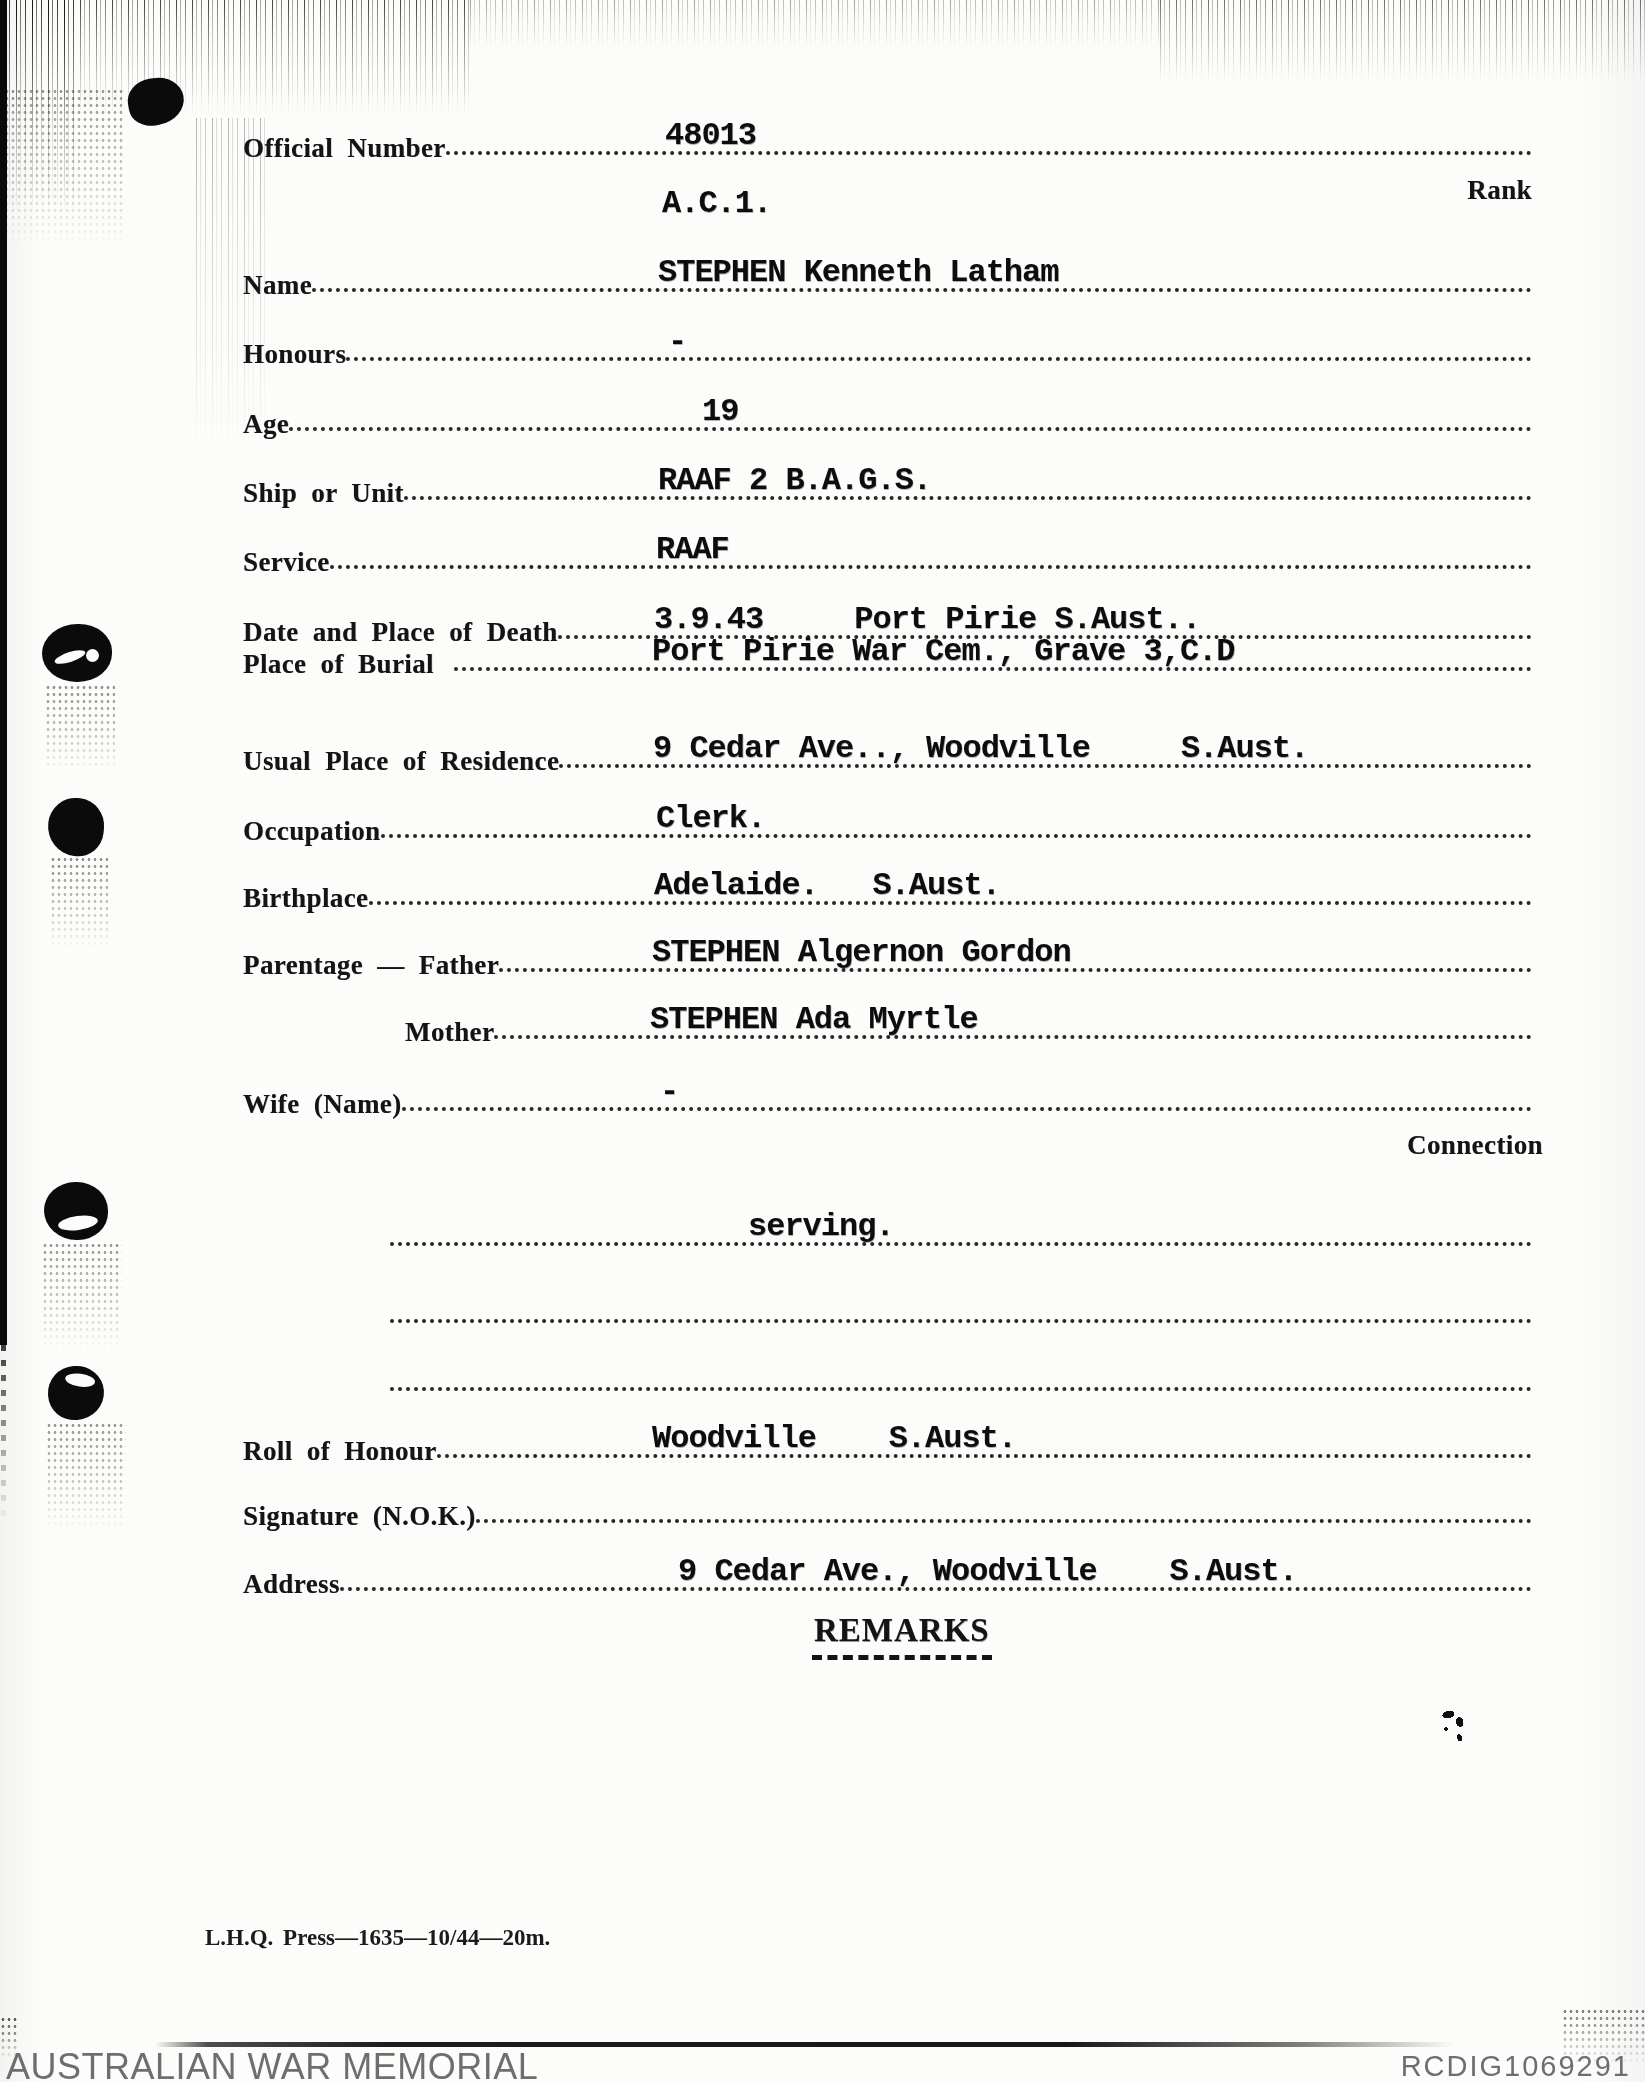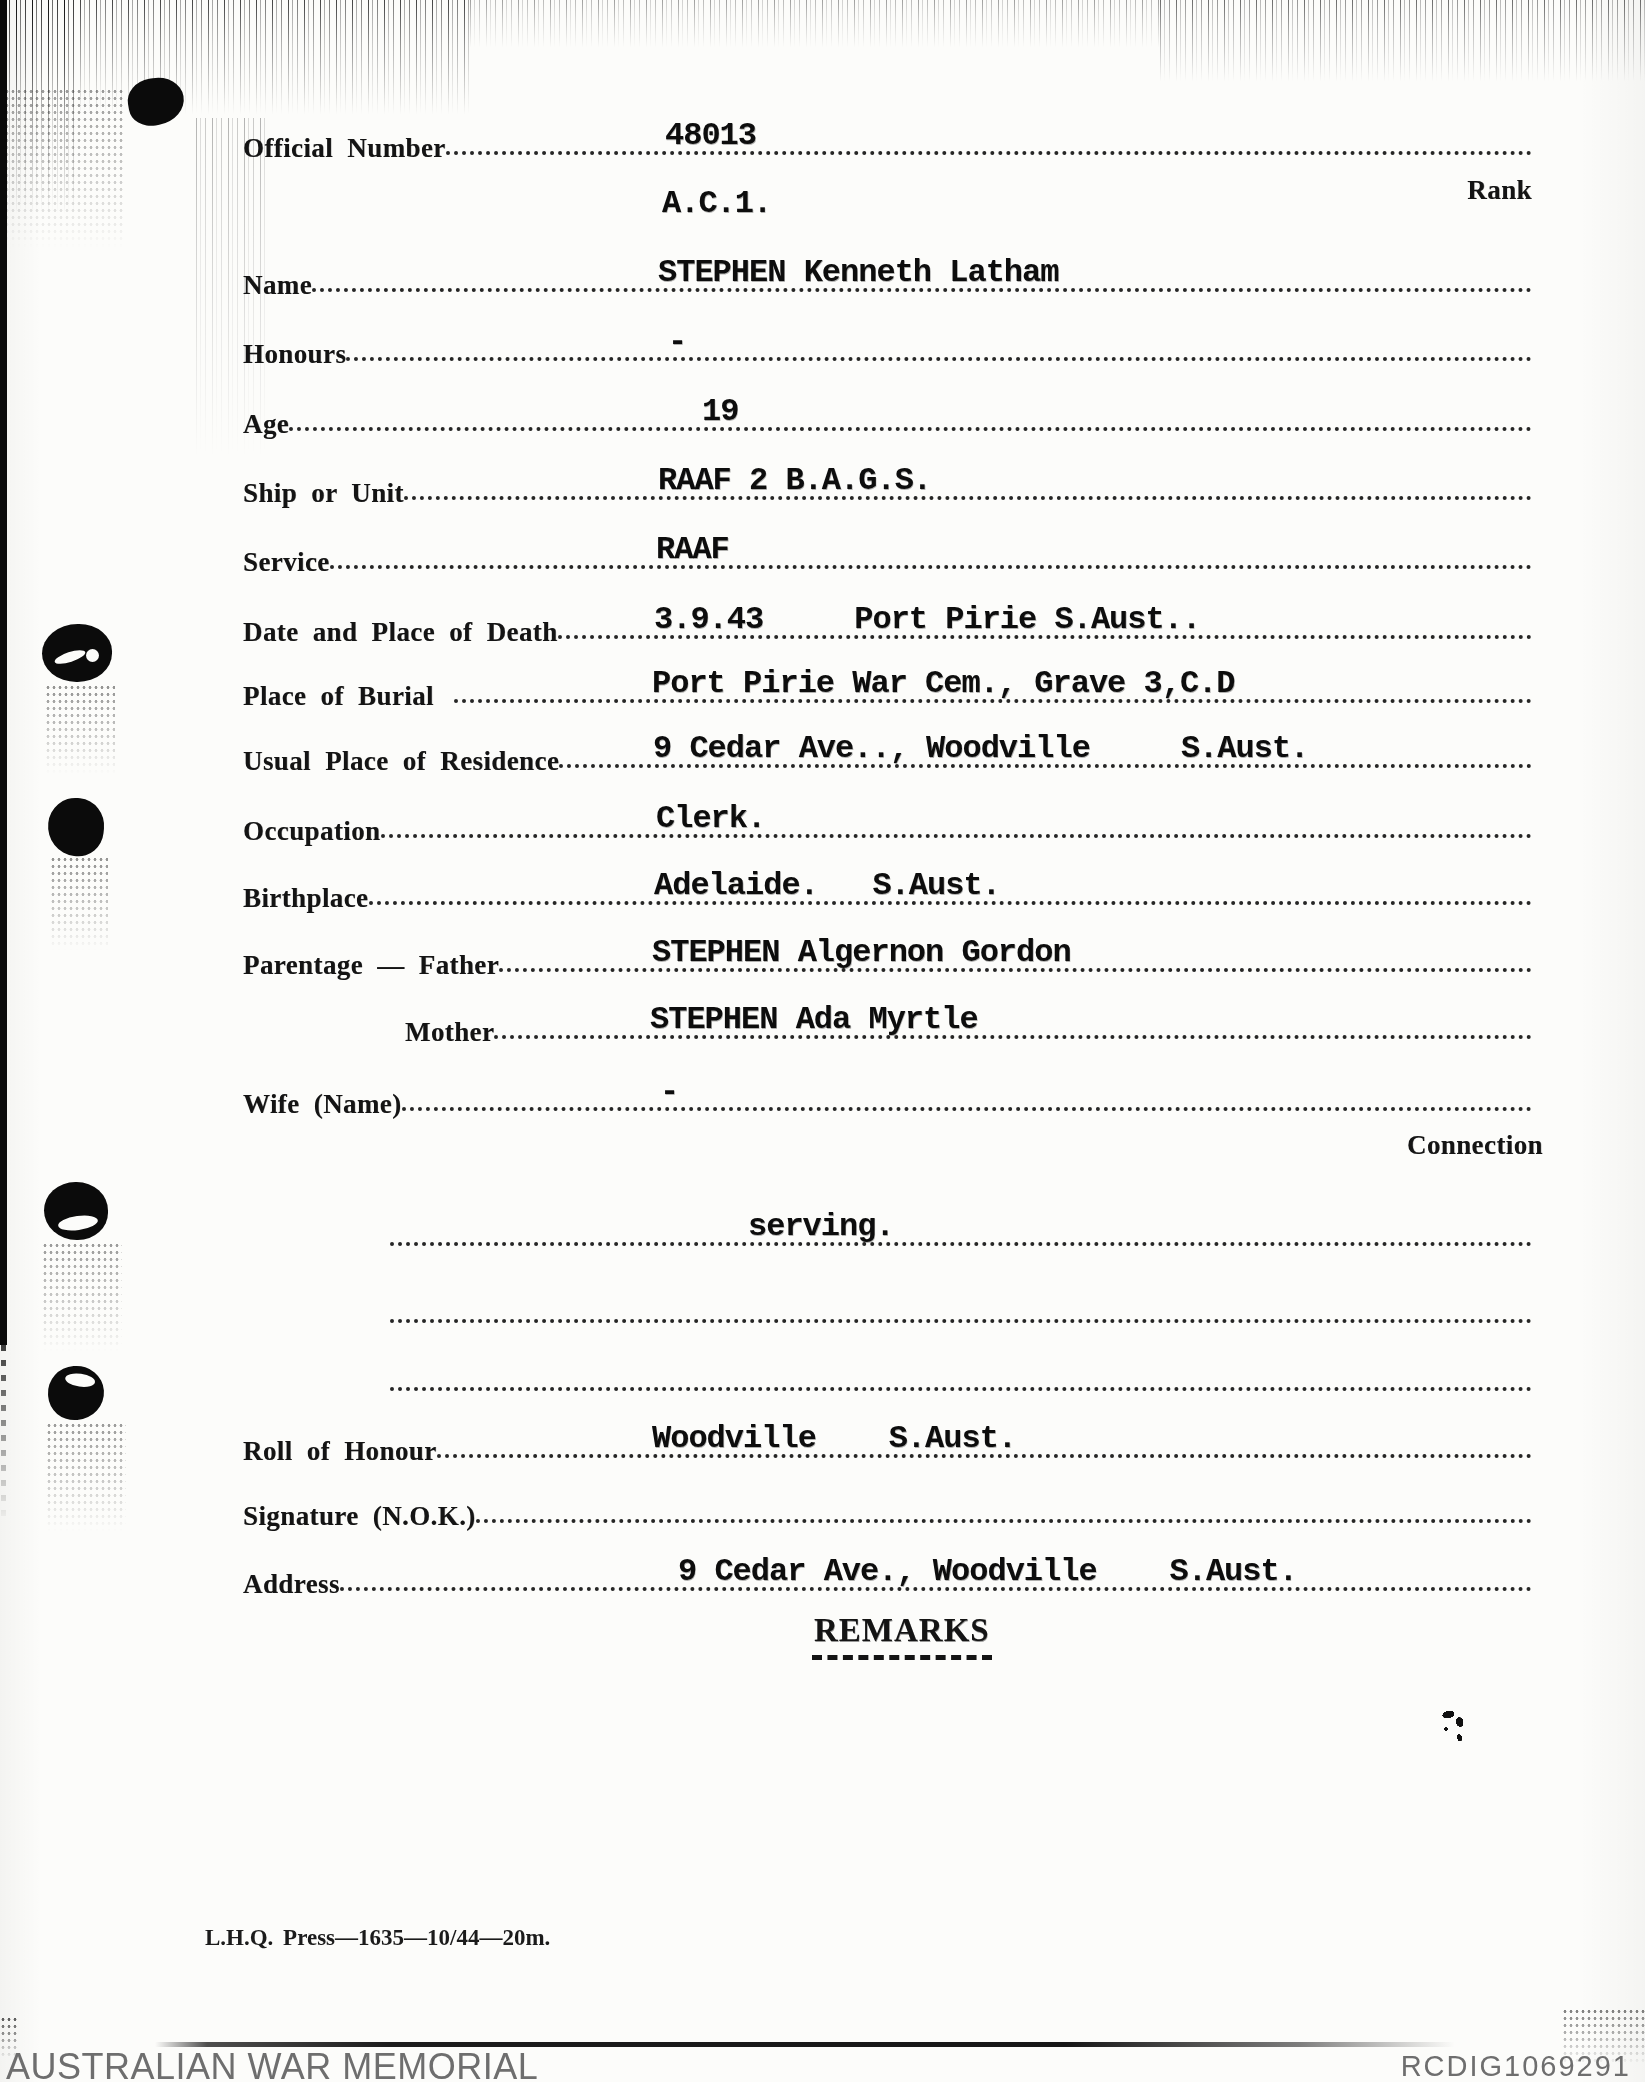--- a/index.html
+++ b/index.html
@@ -214,21 +214,21 @@
       <div class="row" style="top: 523px; left: 243px; width: 1289px;">
         <span class="flabel">Service</span>
         <span class="leader"></span>
         <span class="fvalue" style="left: 413px;">RAAF</span>
       </div>
       <div class="row" style="top: 593px; left: 243px; width: 1289px;">
         <span class="flabel">Date and Place of Death</span>
         <span class="leader"></span>
         <span class="fvalue" style="left: 411px;">3.9.43     Port Pirie S.Aust..</span>
       </div>
-      <div class="row" style="top: 657px; left: 243px; width: 1289px; gap: 20px;">
+      <div class="row" style="top: 625px; left: 243px; width: 1289px; gap: 20px;">
         <span class="flabel">Place of Burial</span>
         <span class="leader"></span>
         <span class="fvalue" style="left: 409px;">Port Pirie War Cem., Grave 3,C.D</span>
       </div>
       <div class="row" style="top: 722px; left: 243px; width: 1289px;">
         <span class="flabel">Usual Place of Residence</span>
         <span class="leader"></span>
         <span class="fvalue" style="left: 410px;">9 Cedar Ave.., Woodville     S.Aust.</span>
       </div>
       <div class="row" style="top: 792px; left: 243px; width: 1289px;">

